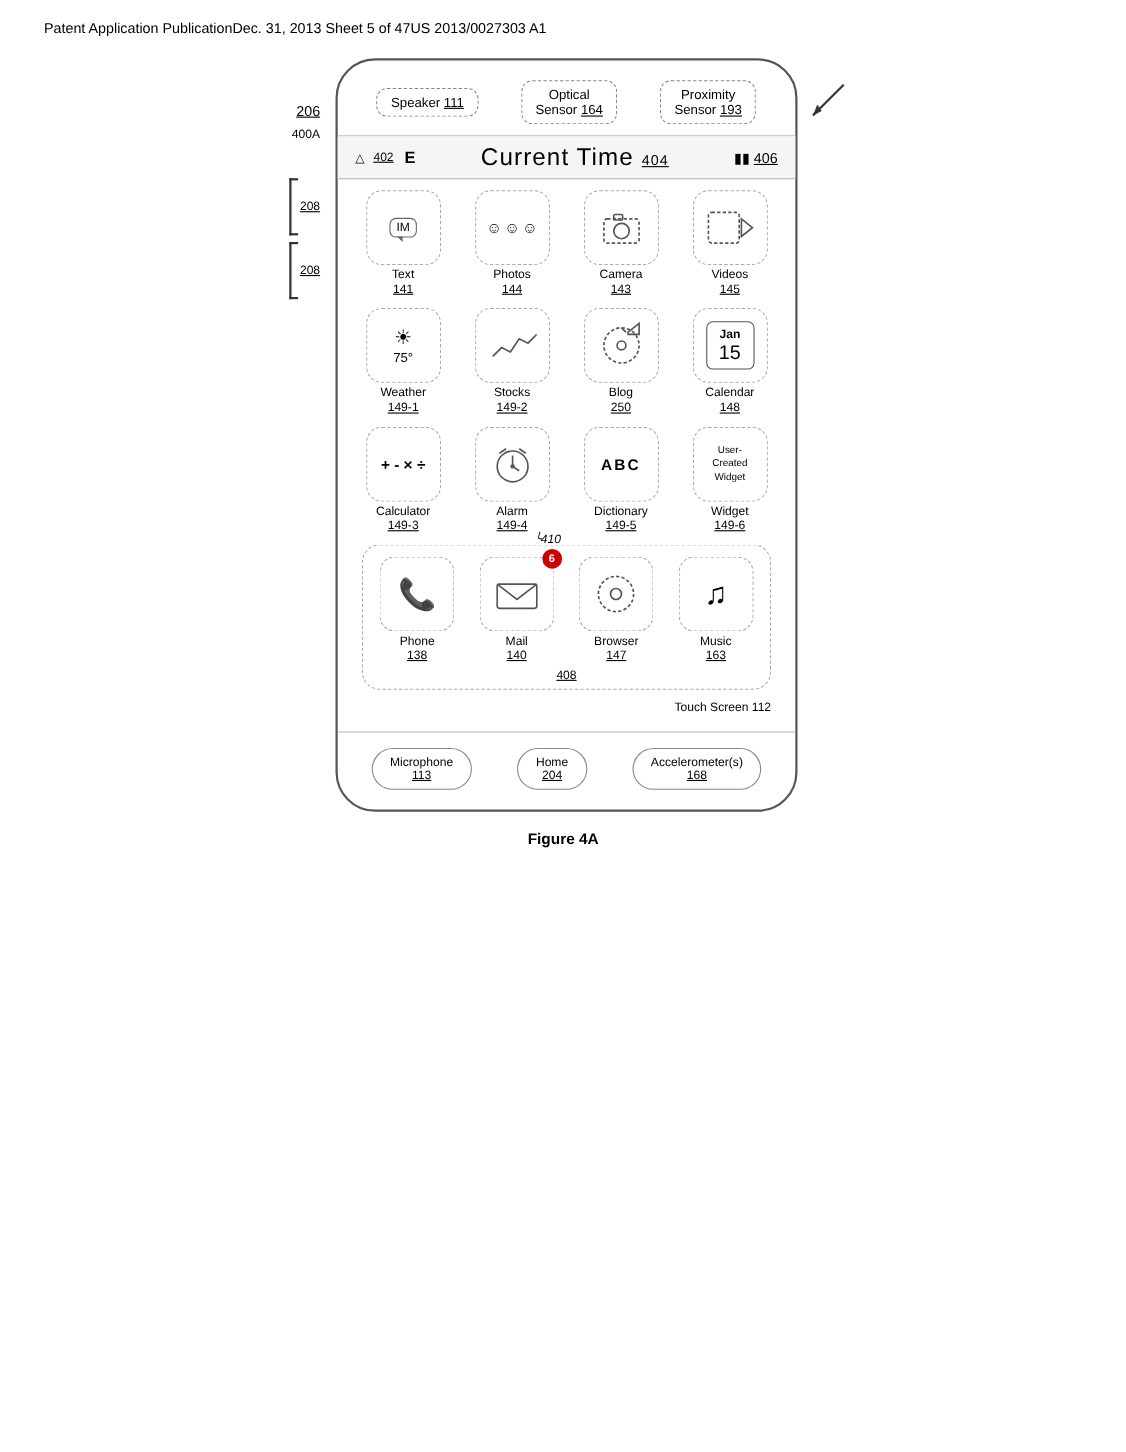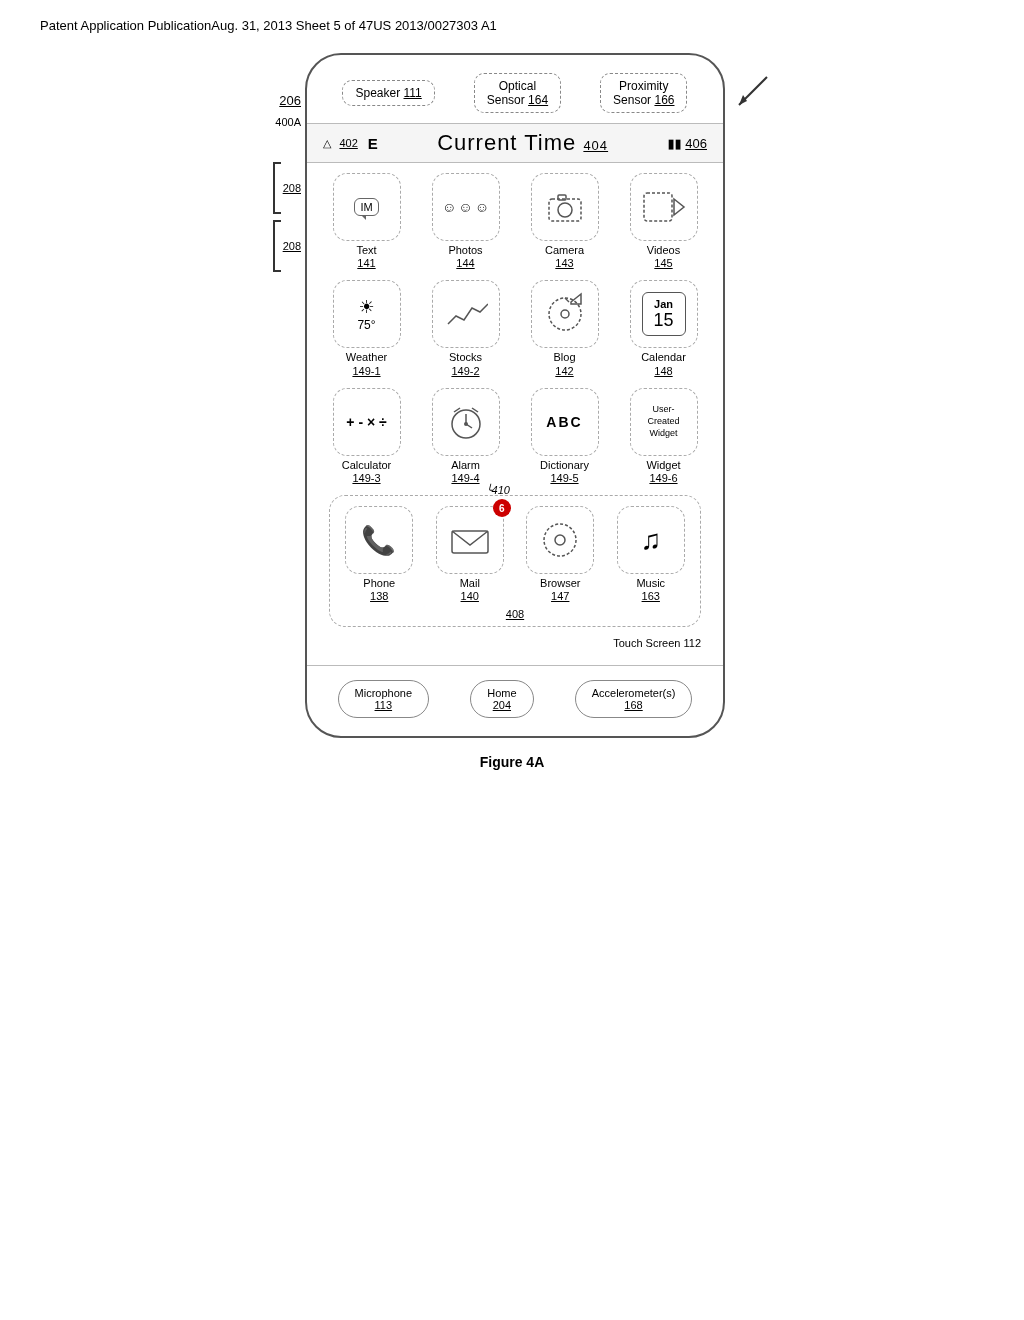--- a/index.html
+++ b/index.html
@@ -180,21 +180,21 @@
       font-size: 14px;
       margin-top: 16px;
       font-weight: bold;
     }
 
     
     .outer-left {
       display: flex;
       flex-direction: column;
       align-items: flex-end;
-      padding-right: 4px;
+      padding-right: 14px;
       padding-top: 40px;
       font-size: 12px;
       min-width: 50px;
     }
 
     
     .smiley-row {
       display: flex;
       gap: 2px;
       font-size: 14px;
@@ -220,21 +220,21 @@
       display: flex;
       flex-direction: row;
       align-items: flex-start;
     }
   </style>
 </head>
 <body>
 
 <div class="page-header">
   <span>Patent Application Publication</span>
-  <span>Aug. 31, 2013  Sheet 5 of 47</span>
+  <span>Dec. 31, 2013  Sheet 5 of 47</span>
   <span>US 2013/0027303 A1</span>
 </div>
 
 <div class="main-container">
   <div class="diagram-area">
 
 
     <div class="device-wrapper-row">
 
       <div class="outer-left">
@@ -254,21 +254,21 @@
           <div style="width:8px;height:52px;border-left:2px solid #333;border-top:2px solid #333;border-bottom:2px solid #333;"></div>
           <span style="font-size:11px;margin-left:2px;text-decoration:underline;">208</span>
         </div>
       </div>
 
       <div class="device-frame">
 
         <div class="device-top">
           <div class="sensor-box">Speaker <u>111</u></div>
           <div class="sensor-box">Optical<br>Sensor <u>164</u></div>
-          <div class="sensor-box">Proximity<br>Sensor <u>166</u></div>
+          <div class="sensor-box">Proximity<br>Sensor <u>193</u></div>
         </div>
 
         <div class="status-bar">
           <span style="font-size:11px;">△</span>
           <span style="font-size:11px;text-decoration:underline;">402</span>
           <span style="font-weight:bold;font-size:15px;margin-left:2px;">E</span>
           <span class="status-time">Current Time <u style="font-size:13px;">404</u></span>
           <span style="font-size:13px;">▮▮ <u>406</u></span>
         </div>
 
@@ -342,21 +342,21 @@
 
             <div class="app-cell">
               <div class="app-icon">
                 <svg width="44" height="44" viewBox="0 0 44 44">
                   <circle cx="22" cy="22" r="16" fill="none" stroke="#555" stroke-width="1.5" stroke-dasharray="3,2"></circle>
                   <circle cx="22" cy="22" r="4" fill="none" stroke="#555" stroke-width="1.5"></circle>
                   <line x1="22" y1="6" x2="26" y2="10" stroke="#555" stroke-width="1.5"></line>
                   <polygon points="28,10 38,2 38,12 28,12" fill="none" stroke="#555" stroke-width="1.5"></polygon>
                 </svg>
               </div>
-              <div class="app-label">Blog<br><u>142</u></div>
+              <div class="app-label">Blog<br><u>250</u></div>
             </div>
 
             <div class="app-cell">
               <div class="app-icon">
                 <div style="border:1.5px solid #555;border-radius:6px;width:44px;height:44px;display:flex;flex-direction:column;align-items:center;justify-content:center;font-size:13px;">
                   <div style="font-size:11px;font-weight:bold;">Jan</div>
                   <div style="font-size:18px;font-weight:normal;">15</div>
                 </div>
               </div>
               <div class="app-label">Calendar<br><u>148</u></div>

